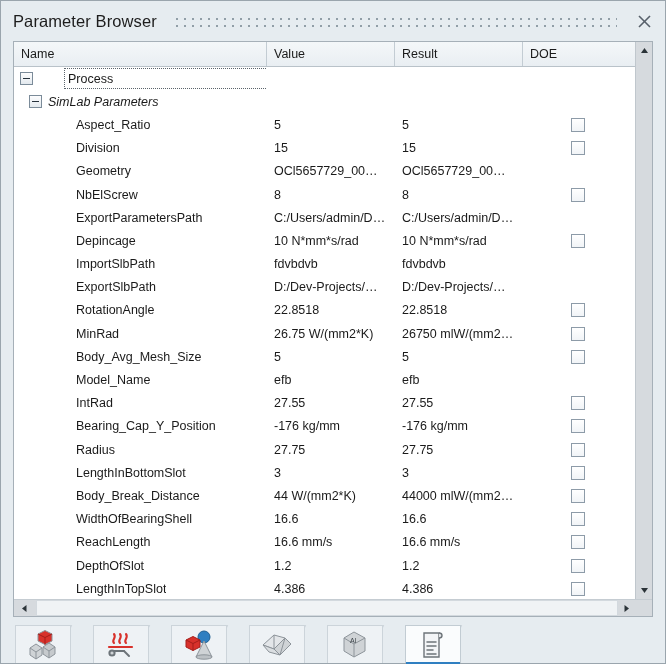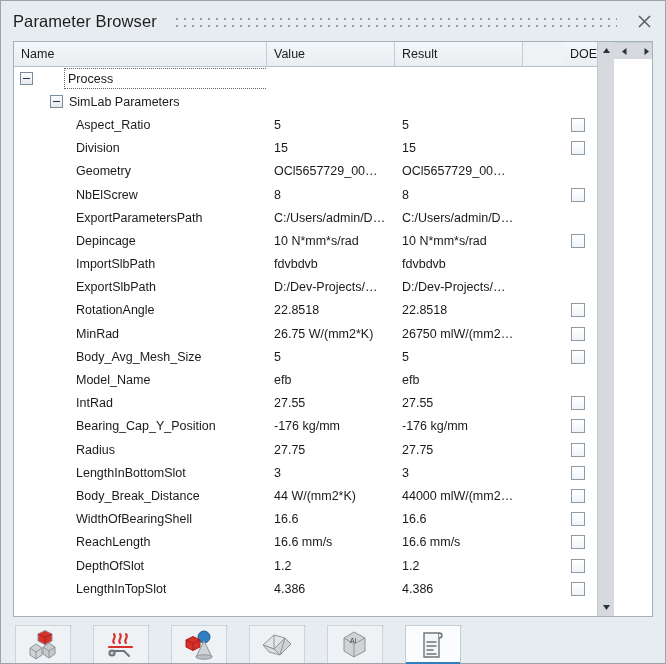--- a/index.html
+++ b/index.html
@@ -68,21 +68,21 @@
   #close-button svg { display: block; }
 
   
   #tree-panel {
     margin: 0 12px;
     flex: 1 1 auto;
     box-sizing: border-box;
     border: 1px solid #a6b0b8;
     background: #ffffff;
     display: flex;
-    flex-direction: row;
+    flex-direction: column;
     overflow: hidden;
   }
   #tree-body-wrap {
     flex: 1 1 auto;
     display: flex;
     min-height: 0;
   }
   #tree-main {
     flex: 1 1 auto;
     display: flex;
@@ -104,21 +104,21 @@
     display: flex;
     align-items: center;
     padding-left: 7px;
     font-size: 12.5px;
     color: #1a1a1a;
     border-right: 1px solid #c3ccd3;
     background: linear-gradient(#f4f7f9, #e9eef2);
     overflow: hidden;
     white-space: nowrap;
   }
-  .hcell:last-child { border-right: none; margin-left: 40px; }
+  .hcell:last-child { border-right: none; }
   .col-name   { width: 253px; flex: 0 0 253px; }
   .col-value  { width: 128px; flex: 0 0 128px; }
   .col-result { width: 128px; flex: 0 0 128px; }
   .col-doe    { flex: 1 1 auto; min-width: 0; }
 
   
   #rows {
     flex: 1 1 auto;
     overflow: hidden;
     background: #ffffff;
@@ -185,21 +185,21 @@
     width: 14px;
     height: 14px;
     box-sizing: border-box;
     border: 1px solid #8d9ba8;
     background: linear-gradient(#ffffff, #f1f4f7);
     cursor: pointer;
   }
 
   
   .indent-0 { padding-left: 6px; gap: 26px; }
-  .indent-1 { padding-left: 36px; }
+  .indent-1 { padding-left: 15px; font-style: italic; }
   .indent-2 { padding-left: 62px; }
 
   
   #vscroll {
     width: 17px;
     flex: 0 0 17px;
     background: #d6dade;
     border-left: 1px solid #c0c7cd;
     display: flex;
     flex-direction: column;

